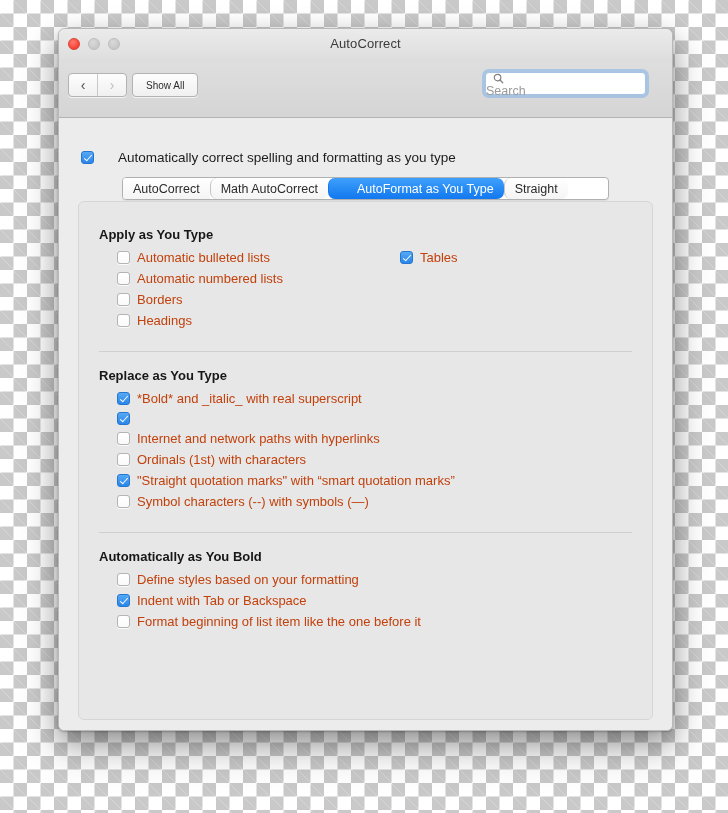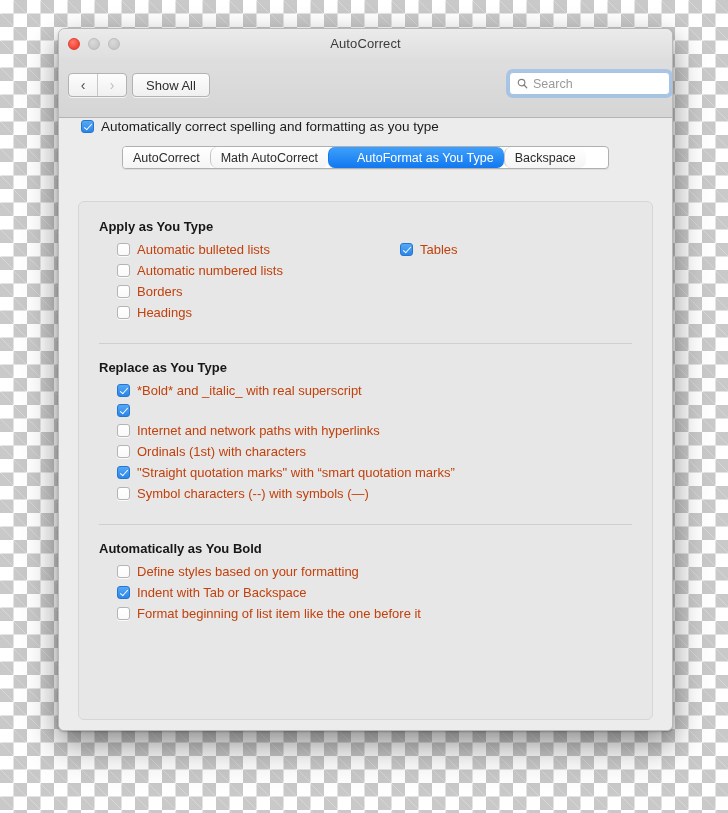--- a/index.html
+++ b/index.html
@@ -116,40 +116,41 @@
   .nav-btn + .nav-btn { border-left: 1px solid #c8c8c8; }
 
   #show-all-btn {
     position: absolute;
     left: 73px;
     top: 12px;
     height: 22px;
     padding: 0 13px;
     display: flex;
     align-items: center;
-    font-size: 13px;
+    font-size: 10px;
     color: #2e2e2e;
     border: 1px solid #b3b3b3;
     border-radius: 4px;
     background: linear-gradient(to bottom, #fdfdfd 0%, #f0f0f0 100%);
     box-shadow: 0 1px 0 rgba(255,255,255,0.7);
   }
 
   #search-field {
     position: absolute;
-    right: 2px;
+    right: 26px;
     top: 11px;
     width: 159px;
     height: 21px;
     display: flex;
-    align-items: center;
+    align-items: flex-start;
     background: #fff;
     border: 1px solid #a6c3e2;
     border-radius: 4px;
     box-shadow: 0 0 0 3px rgba(90,160,240,0.38);
+    flex-direction: column;
   }
   #search-icon {
     margin: 0 5px 0 7px;
     display: flex;
     align-items: center;
   }
   #search-input {
     border: 0;
     outline: 0;
     background: transparent;
@@ -165,21 +166,22 @@
   #content {
     position: relative;
     height: calc(703px - 31px - 57px);
     background: #ececec;
     padding: 0;
   }
 
   #master-check-row {
     display: flex;
     align-items: center;
-    padding: 1px 0 0 22px;
+    padding: 32px 0 0 22px;
+    gap: 17px;
   }
   #master-check-row .cb-label {
     font-size: 13.5px;
     color: #1d1d1d;
     margin-left: 7px;
   }
 
   
   .cb {
     width: 13px;
@@ -252,21 +254,21 @@
     border-radius: 6px;
     box-sizing: border-box;
     padding: 17px 20px 0 20px;
     overflow: hidden;
   }
 
   .section-title {
     font-size: 13px;
     font-weight: bold;
     color: #171717;
-    margin: 0 0 8px 0;
+    margin: 8px 0 8px 0;
   }
 
   .divider {
     height: 1px;
     background: #cfcfcf;
     margin: 17px 0 16px 0;
   }
 
   .opt-grid {
     display: flex;
@@ -328,21 +330,21 @@
 
     <div id="master-check-row">
       <span class="cb on"></span>
       <span class="cb-label">Automatically correct spelling and formatting as you type</span>
     </div>
 
     <div id="tabstrip">
       <div class="tab">AutoCorrect</div>
       <div class="tab">Math AutoCorrect</div>
       <div class="tab active">AutoFormat as You Type</div>
-      <div class="tab">Backspace</div>
+      <div class="tab">Straight</div>
     </div>
 
     <div id="panel">
 
       <div class="section">
         <div class="section-title">Apply as You Type</div>
         <div class="opt-grid">
           <div class="opt-col left">
             <div class="opt">
               <span class="cb off"></span>

